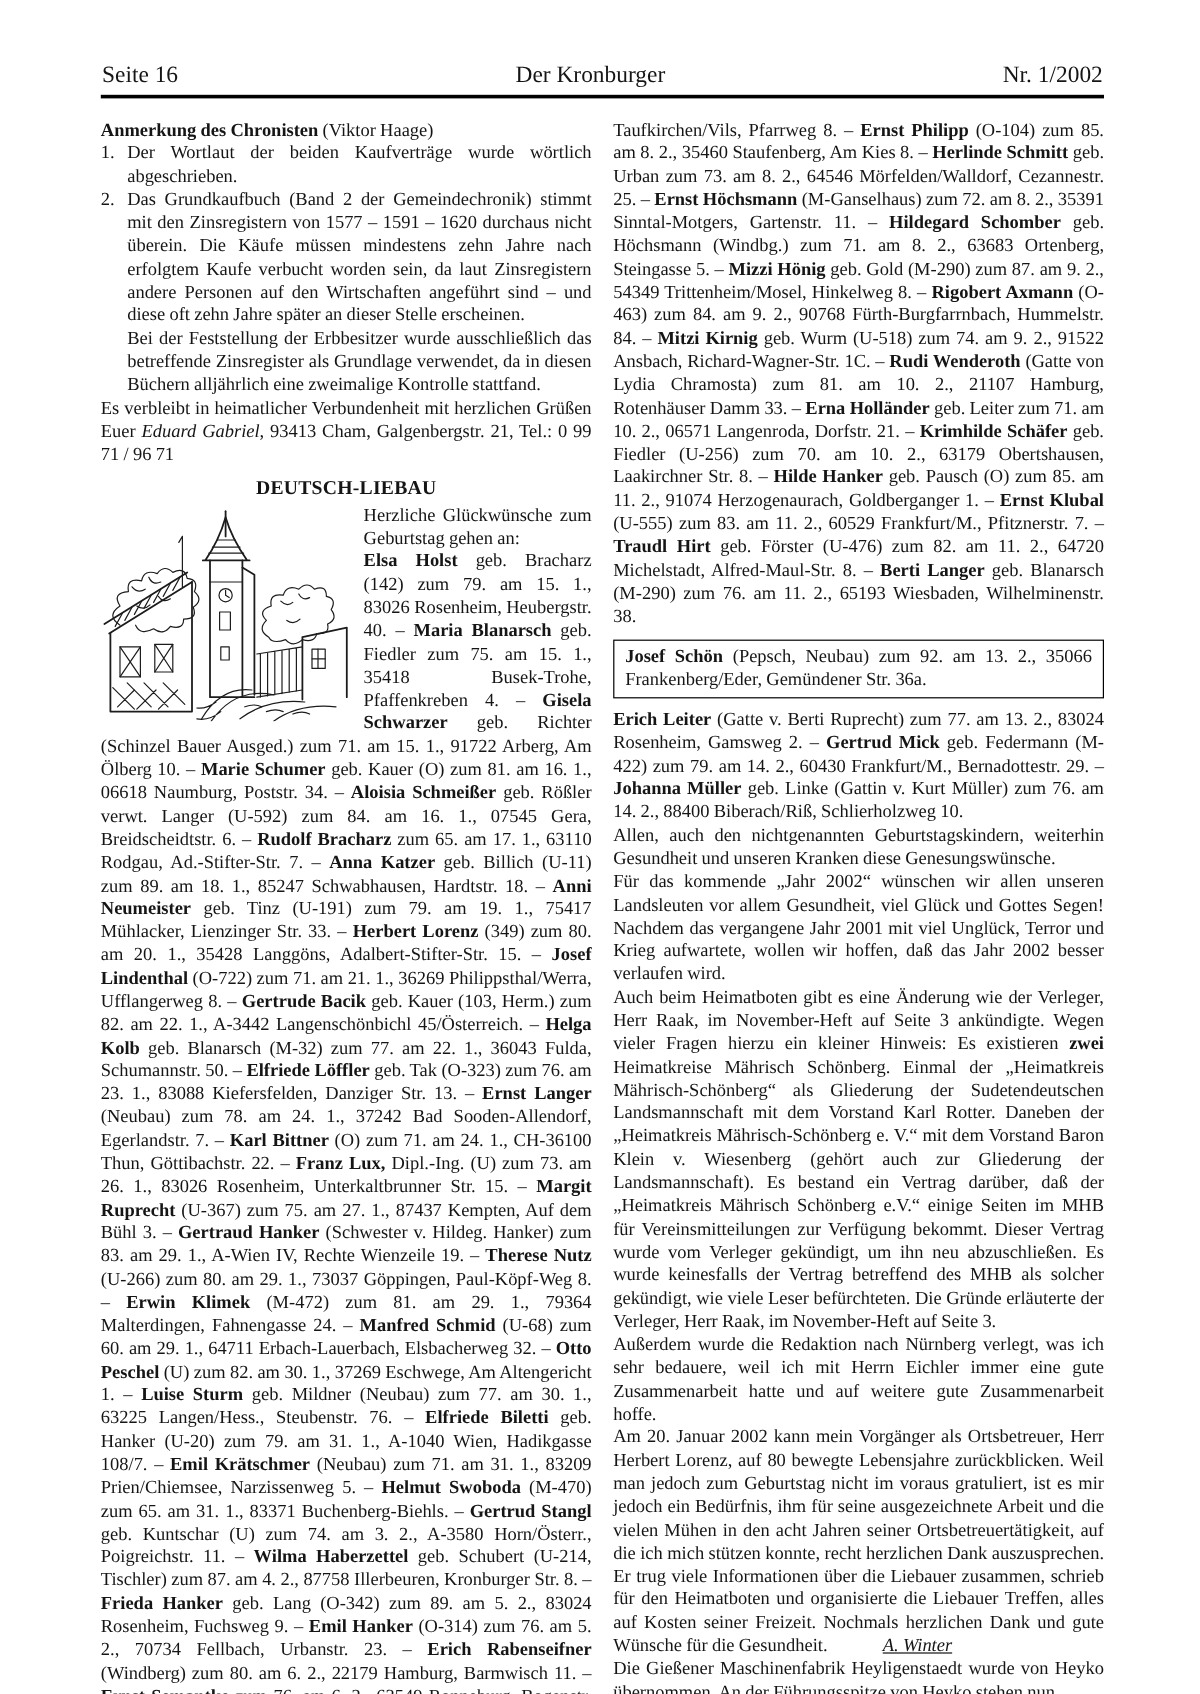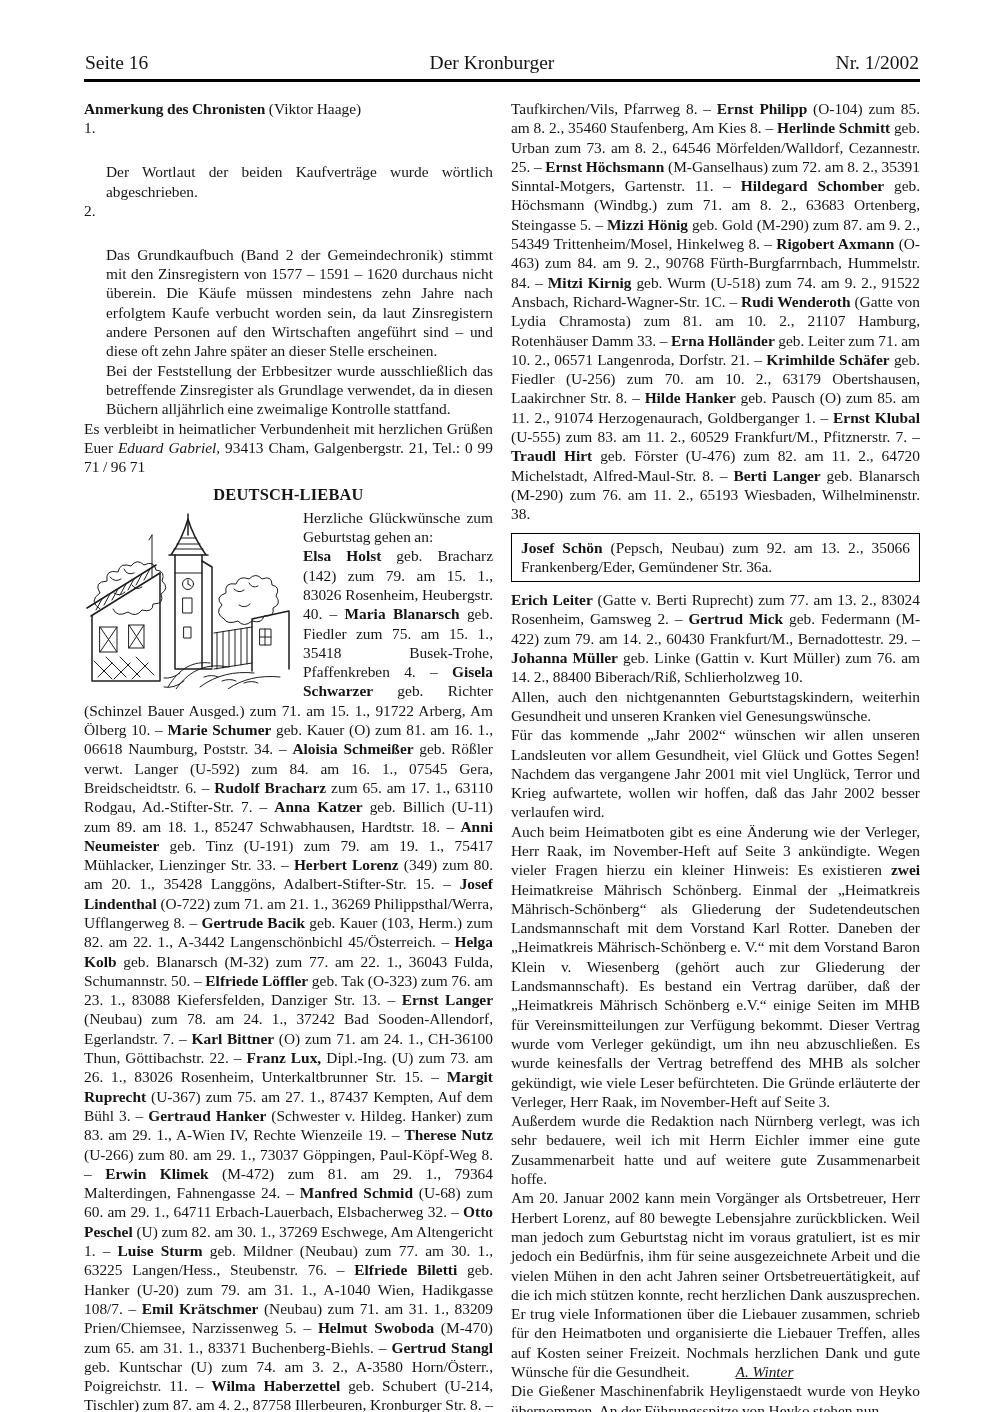--- a/index.html
+++ b/index.html
@@ -12,21 +12,21 @@
   .masthead{display:flex;justify-content:space-between;align-items:baseline;
     font-size:19.5px;padding:0 1px;}
   .masthead .center{flex:1;text-align:center;}
   .rule{border-bottom:3.5px solid #000;margin-top:5px;}
   .cols{display:flex;gap:18px;margin-top:17px;}
   .col{width:409px;font-size:15.4px;line-height:19.3px;text-align:justify;
     word-spacing:-0.3px;}
   p{margin:0;}
   .num-row{display:flex;}
   .num{flex:0 0 22px;}
-  .num-text{flex:1;text-align:justify;margin-top:44px;}
+  .num-text{flex:1;text-align:justify;}
   .hang{margin-left:22px;}
   .liebau-head{font-weight:bold;text-align:center;font-size:16.4px;
     margin:9px 0 3px 0;letter-spacing:.2px;}
   .church{float:left;width:210px;height:178px;margin:3px 9px 0 0;}
   .intro-indent{margin-left:11px;}
   .boxed{border:1.7px solid #000;padding:4px 9px 5px 9px;margin:9px 0 8px 0;}
   .sig{font-style:italic;margin-left:46px;white-space:nowrap;text-decoration:underline;}
   .para-head{font-weight:bold;}
   svg .s{fill:none;stroke:#1c1c1c;stroke-width:1.5;stroke-linecap:round;stroke-linejoin:round;}
   svg .t{fill:none;stroke:#1c1c1c;stroke-width:1;stroke-linecap:round;stroke-linejoin:round;}
@@ -107,21 +107,21 @@
     </div>
 
     <div class="col">
       <p><span>Taufkirchen/Vils, Pfarrweg 8. – </span><span style="font-weight: 700;">Ernst Philipp</span><span> (O-104) zum 85. am 8. 2., 35460 Staufenberg, Am Kies 8. – </span><span style="font-weight: 700;">Herlinde Schmitt</span><span> geb. Urban zum 73. am 8. 2., 64546 Mörfelden/Walldorf, Cezannestr. 25. – </span><span style="font-weight: 700;">Ernst Höchsmann</span><span> (M-Ganselhaus) zum 72. am 8. 2., 35391 Sinntal-Motgers, Gartenstr. 11. – </span><span style="font-weight: 700;">Hildegard Schomber</span><span> geb. Höchsmann (Windbg.) zum 71. am 8. 2., 63683 Ortenberg, Steingasse 5. – </span><span style="font-weight: 700;">Mizzi Hönig</span><span> geb. Gold (M-290) zum 87. am 9. 2., 54349 Trittenheim/Mosel, Hinkelweg 8. – </span><span style="font-weight: 700;">Rigobert Axmann</span><span> (O-463) zum 84. am 9. 2., 90768 Fürth-Burgfarrnbach, Hummelstr. 84. – </span><span style="font-weight: 700;">Mitzi Kirnig</span><span> geb. Wurm (U-518) zum 74. am 9. 2., 91522 Ansbach, Richard-Wagner-Str. 1C. – </span><span style="font-weight: 700;">Rudi Wenderoth</span><span> (Gatte von Lydia Chramosta) zum 81. am 10. 2., 21107 Hamburg, Rotenhäuser Damm 33. – </span><span style="font-weight: 700;">Erna Holländer</span><span> geb. Leiter zum 71. am 10. 2., 06571 Langenroda, Dorfstr. 21. – </span><span style="font-weight: 700;">Krimhilde Schäfer</span><span> geb. Fiedler (U-256) zum 70. am 10. 2., 63179 Obertshausen, Laakirchner Str. 8. – </span><span style="font-weight: 700;">Hilde Hanker</span><span> geb. Pausch (O) zum 85. am 11. 2., 91074 Herzogenaurach, Goldberganger 1. – </span><span style="font-weight: 700;">Ernst Klubal</span><span> (U-555) zum 83. am 11. 2., 60529 Frankfurt/M., Pfitznerstr. 7. – </span><span style="font-weight: 700;">Traudl Hirt</span><span> geb. Förster (U-476) zum 82. am 11. 2., 64720 Michelstadt, Alfred-Maul-Str. 8. – </span><span style="font-weight: 700;">Berti Langer</span><span> geb. Blanarsch (M-290) zum 76. am 11. 2., 65193 Wiesbaden, Wilhelminenstr. 38.</span></p>
 
       <div class="boxed">
         <p><span style="font-weight: 700;">Josef Schön</span><span> (Pepsch, Neubau) zum 92. am 13. 2., 35066 Frankenberg/Eder, Gemündener Str. 36a.</span></p>
       </div>
 
       <p><span style="font-weight: 700;">Erich Leiter</span><span> (Gatte v. Berti Ruprecht) zum 77. am 13. 2., 83024 Rosenheim, Gamsweg 2. – </span><span style="font-weight: 700;">Gertrud Mick</span><span> geb. Federmann (M-422) zum 79. am 14. 2., 60430 Frankfurt/M., Bernadottestr. 29. – </span><span style="font-weight: 700;">Johanna Müller</span><span> geb. Linke (Gattin v. Kurt Müller) zum 76. am 14. 2., 88400 Biberach/Riß, Schlierholzweg 10.</span></p>
-      <p>Allen, auch den nichtgenannten Geburtstagskindern, weiterhin Gesundheit und unseren Kranken viel Genesungswünsche.</p>
+      <p>Allen, auch den nichtgenannten Geburtstagskindern, weiterhin Gesundheit und unseren Kranken diese Genesungswünsche.</p>
       <p>Für das kommende „Jahr 2002“ wünschen wir allen unseren Landsleuten vor allem Gesundheit, viel Glück und Gottes Segen! Nachdem das vergangene Jahr 2001 mit viel Unglück, Terror und Krieg aufwartete, wollen wir hoffen, daß das Jahr 2002 besser verlaufen wird.</p>
       <p><span>Auch beim Heimatboten gibt es eine Änderung wie der Verleger, Herr Raak, im November-Heft auf Seite 3 ankündigte. Wegen vieler Fragen hierzu ein kleiner Hinweis: Es existieren </span><span style="font-weight: 700;">zwei</span><span> Heimatkreise Mährisch Schönberg. Einmal der „Heimatkreis Mährisch-Schönberg“ als Gliederung der Sudetendeutschen Landsmannschaft mit dem Vorstand Karl Rotter. Daneben der „Heimatkreis Mährisch-Schönberg e. V.“ mit dem Vorstand Baron Klein v. Wiesenberg (gehört auch zur Gliederung der Landsmannschaft). Es bestand ein Vertrag darüber, daß der „Heimatkreis Mährisch Schönberg e.V.“ einige Seiten im MHB für Vereinsmitteilungen zur Verfügung bekommt. Dieser Vertrag wurde vom Verleger gekündigt, um ihn neu abzuschließen. Es wurde keinesfalls der Vertrag betreffend des MHB als solcher gekündigt, wie viele Leser befürchteten. Die Gründe erläuterte der Verleger, Herr Raak, im November-Heft auf Seite 3.</span></p>
       <p>Außerdem wurde die Redaktion nach Nürnberg verlegt, was ich sehr bedauere, weil ich mit Herrn Eichler immer eine gute Zusammenarbeit hatte und auf weitere gute Zusammenarbeit hoffe.</p>
       <p><span>Am 20. Januar 2002 kann mein Vorgänger als Ortsbetreuer, Herr Herbert Lorenz, auf 80 bewegte Lebensjahre zurückblicken. Weil man jedoch zum Geburtstag nicht im voraus gratuliert, ist es mir jedoch ein Bedürfnis, ihm für seine ausgezeichnete Arbeit und die vielen Mühen in den acht Jahren seiner Ortsbetreuertätigkeit, auf die ich mich stützen konnte, recht herzlichen Dank auszusprechen. Er trug viele Informationen über die Liebauer zusammen, schrieb für den Heimatboten und organisierte die Liebauer Treffen, alles auf Kosten seiner Freizeit. Nochmals herzlichen Dank und gute Wünsche für die Gesundheit.</span><span class="sig">A. Winter</span></p>
       <p>Die Gießener Maschinenfabrik Heyligenstaedt wurde von Heyko übernommen. An der Führungsspitze von Heyko stehen nun</p>
     </div>
 
   </div>
 </div>
 

